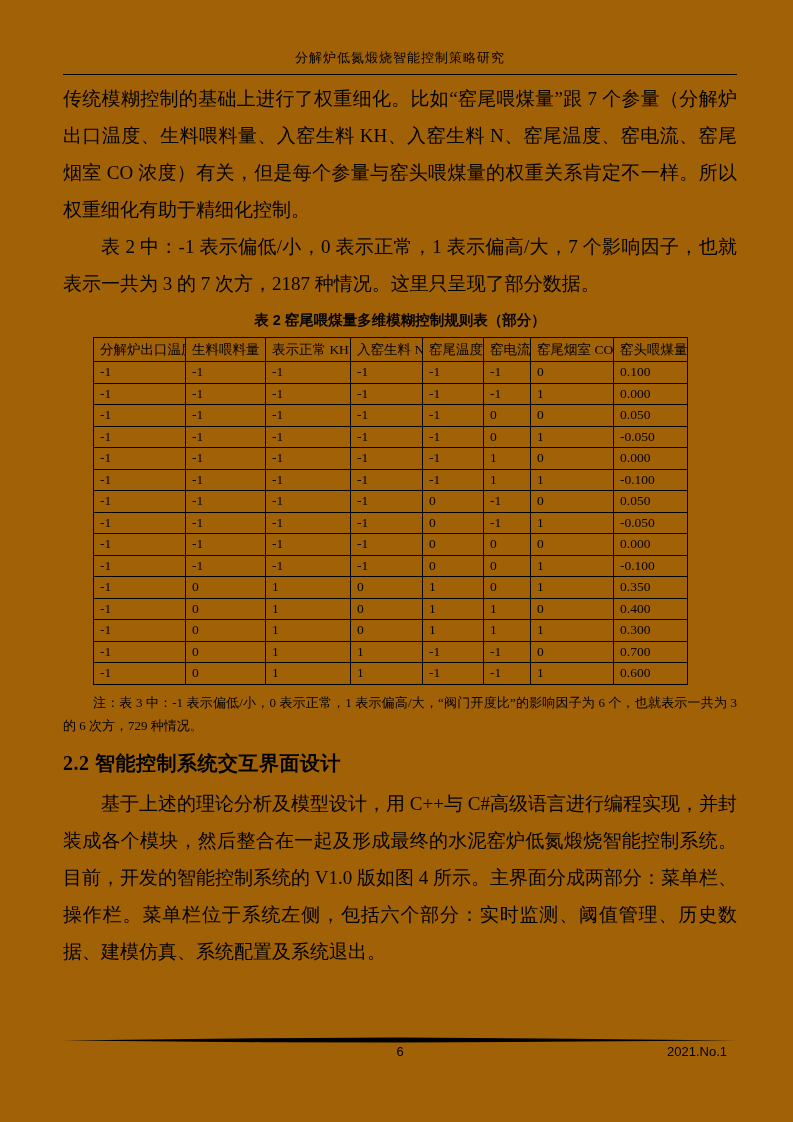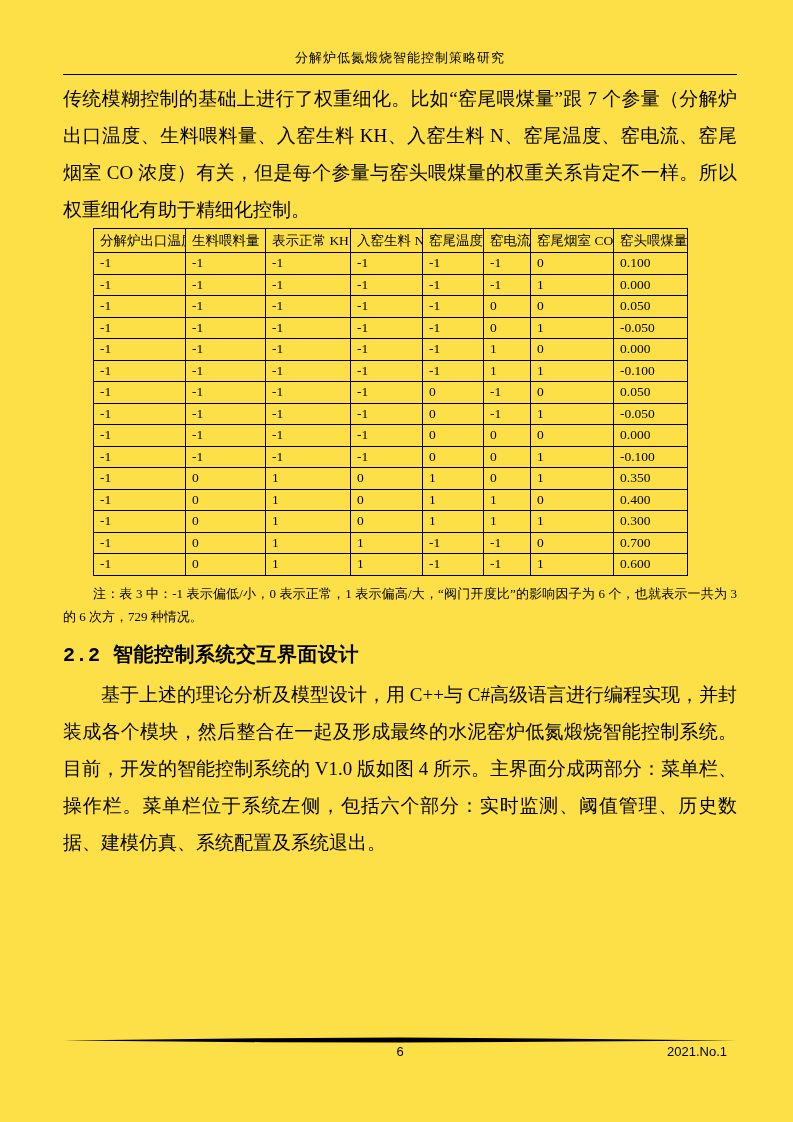--- a/index.html
+++ b/index.html
@@ -2,21 +2,21 @@
 <html><head>
 <meta charset="utf-8">
 <style>
   html, body { margin: 0; padding: 0; }
   body {
     width: 793px; height: 1122px;
     background: #ffffff; color: #000000;
     font-family: "Liberation Serif", "DejaVu Serif", serif;
     overflow: hidden;
   }
-  .page { position: relative; width: 793px; height: 1122px; background: #fde047; }
+  .page { position: relative; width: 793px; height: 1122px; background: #a16207; }
   .content { position: absolute; left: 63px; top: 0; width: 674px; }
 
   .running-head {
     padding-top: 49px;
     text-align: center;
     font-size: 13px;
     letter-spacing: 1px;
     padding-bottom: 7px;
     border-bottom: 1.5px solid #000;
   }
@@ -62,21 +62,21 @@
 
   .table-note {
     font-size: 13px;
     line-height: 23px;
     margin-top: 6px;
     text-indent: 30px;
     text-align: justify;
   }
 
   .section-heading {
-    font-family: Liberation Mono, monospace;
+    font-family: Liberation Serif, serif;
     font-weight: bold;
     font-size: 20px;
     margin-top: 13px;
     margin-bottom: 8px;
     letter-spacing: 0.5px;
   }
 
   .footer-rule { position: absolute; left: 63px; top: 1037px; width: 674px; height: 7px; }
   .footer-row {
     position: absolute; left: 63px; top: 1044px; width: 674px; height: 18px;
@@ -89,21 +89,23 @@
 </head>
 <body>
 
 <div class="page">
   <div class="content">
 
     <div class="running-head">分解炉低氮煅烧智能控制策略研究</div>
 
     <p class="body-para para-1">传统模糊控制的基础上进行了权重细化。比如“窑尾喂煤量”跟 7 个参量（分解炉出口温度、生料喂料量、入窑生料 KH、入窑生料 N、窑尾温度、窑电流、窑尾烟室 CO 浓度）有关，但是每个参量与窑头喂煤量的权重关系肯定不一样。所以权重细化有助于精细化控制。</p>
 
-
+    <p class="body-para indent">表 2 中：-1 表示偏低/小，0 表示正常，1 表示偏高/大，7 个影响因子，也就表示一共为 3 的 7 次方，2187 种情况。这里只呈现了部分数据。</p>
+
+    <div class="table-caption">表 2 窑尾喂煤量多维模糊控制规则表（部分）</div>
 
     <table class="rules">
       <colgroup>
           <col style="width: 92px;">
           <col style="width: 80px;">
           <col style="width: 85px;">
           <col style="width: 72px;">
           <col style="width: 61px;">
           <col style="width: 47px;">
           <col style="width: 83px;">

